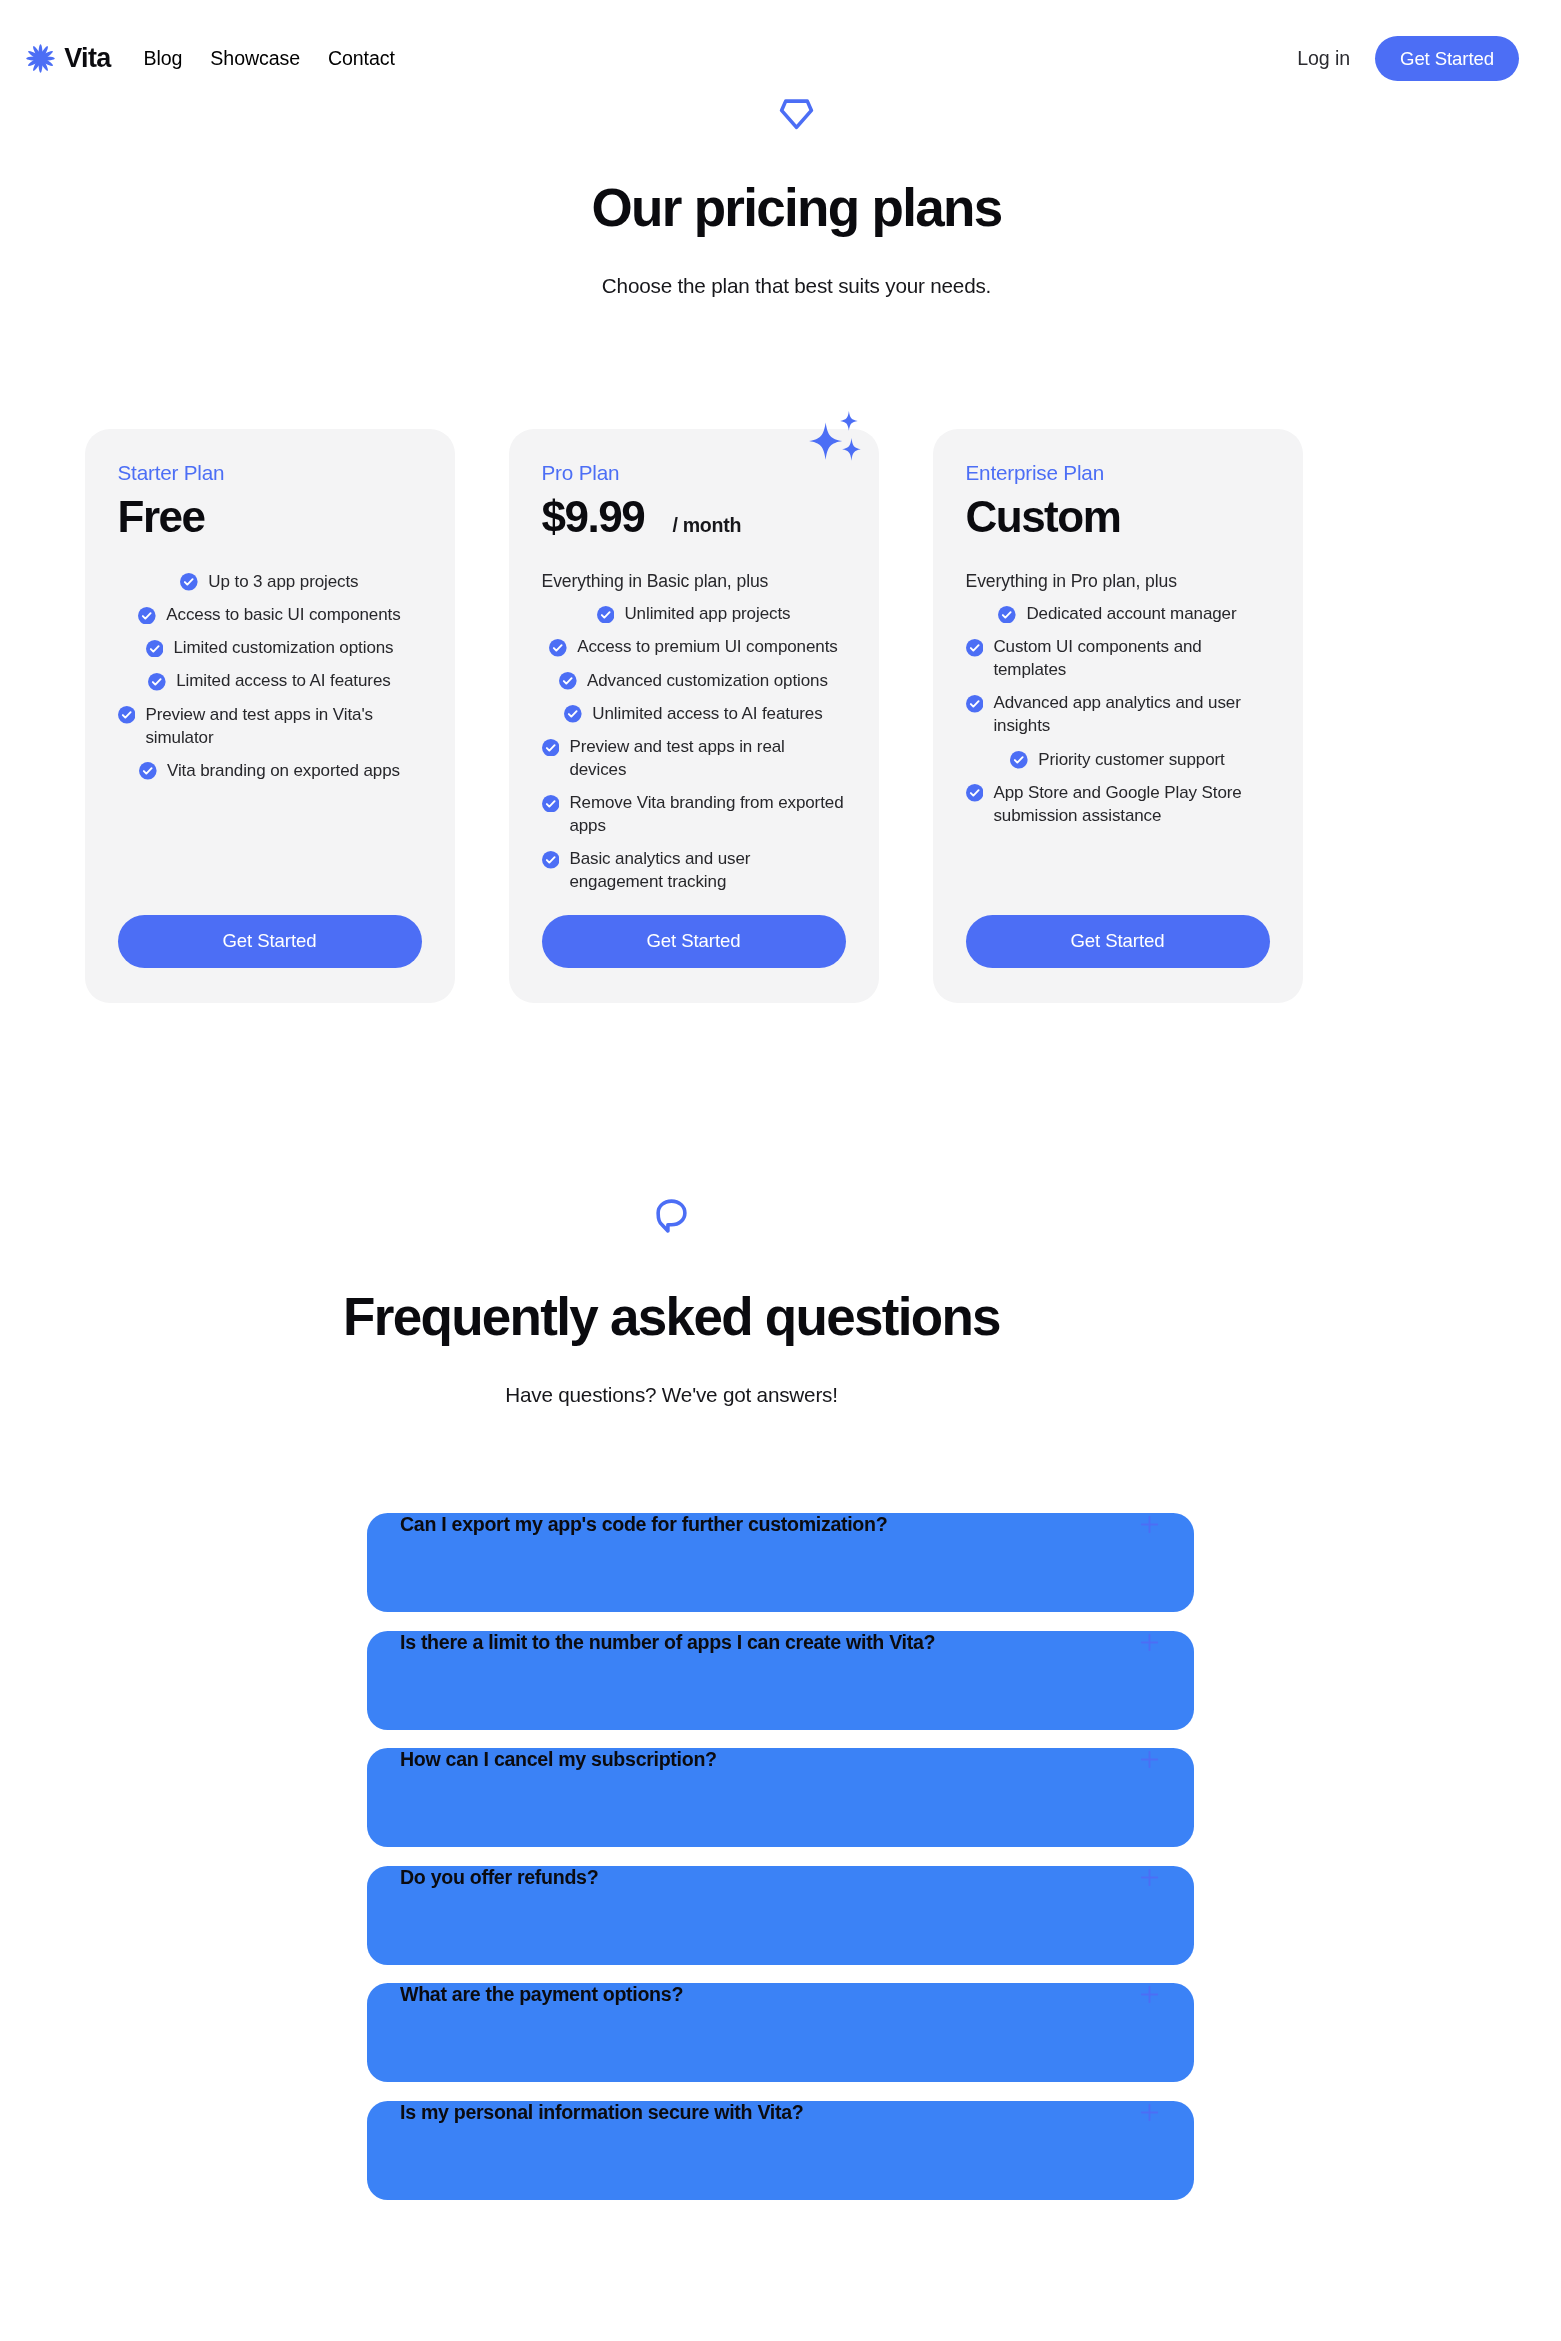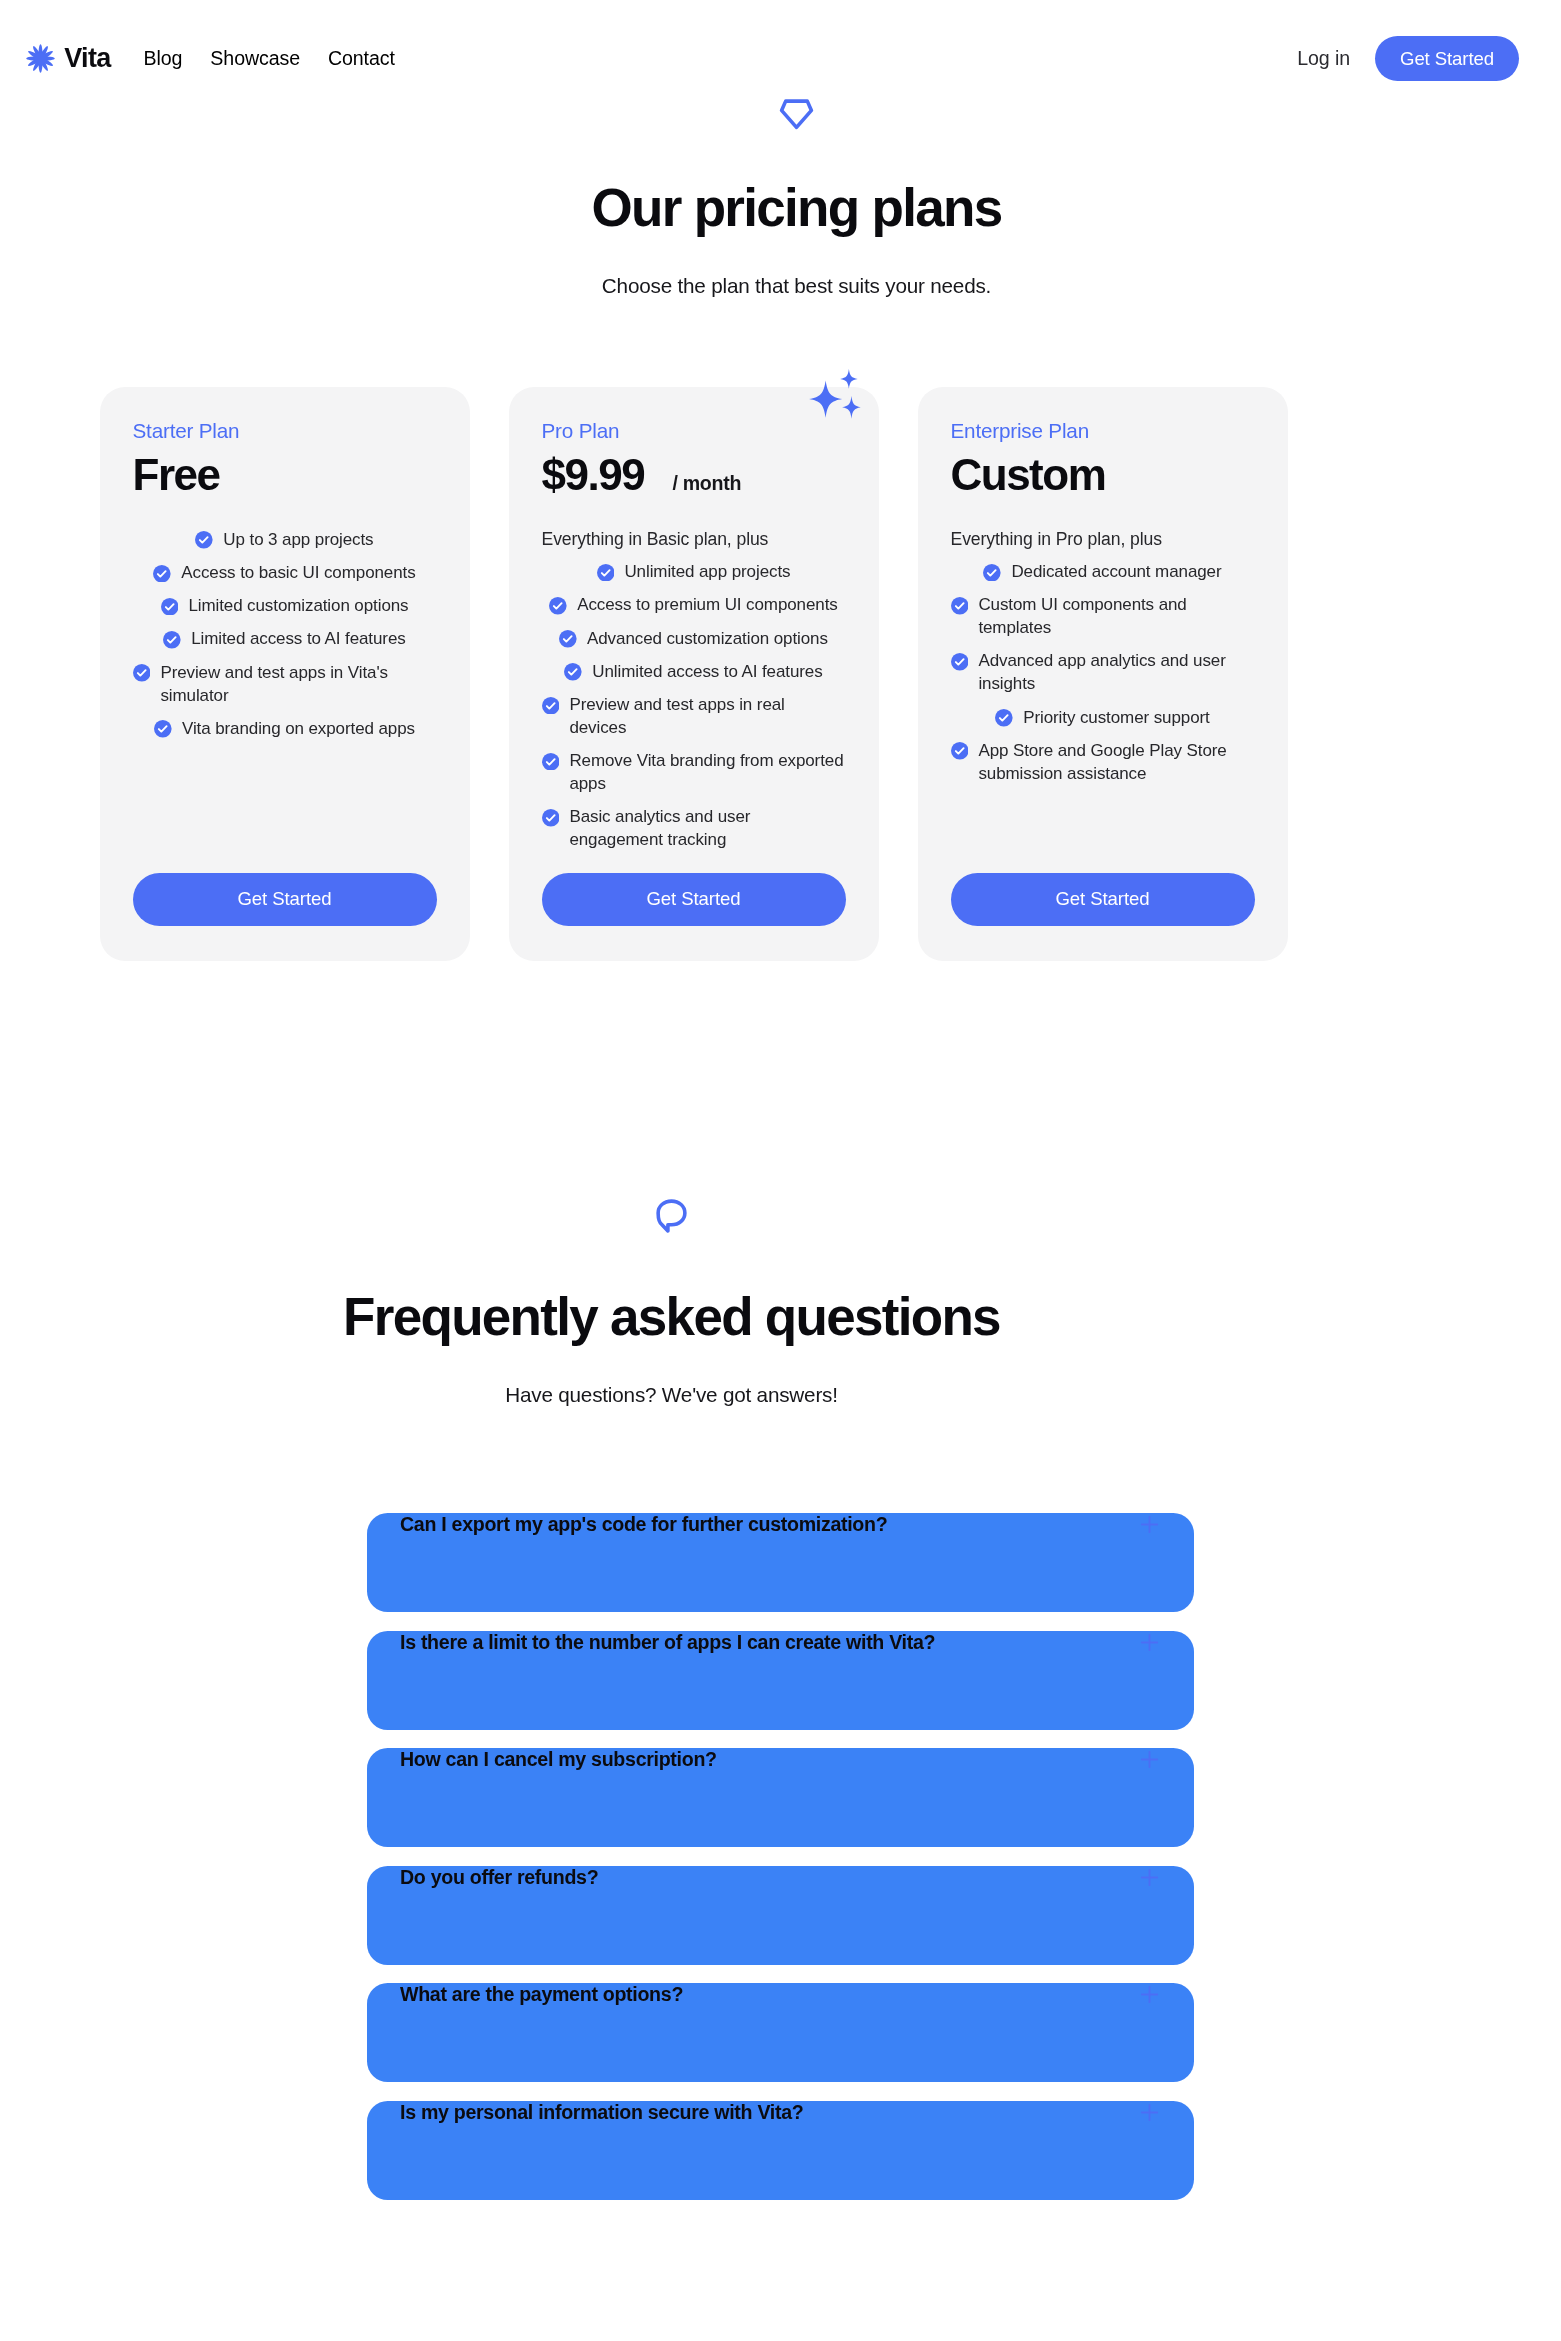--- a/index.html
+++ b/index.html
@@ -107,27 +107,27 @@
     letter-spacing: -0.2px;
   }
 
   
   .pricing-head { position: absolute; top: 98px; left: 16px; width: 1561px; }
   .pricing-head .section-title { margin-top: 50px; }
   .pricing-head .section-sub { margin-top: 38px; }
 
   .pricing-row {
     position: absolute;
-    top: 387px;
+    top: 429px;
     left: 0;
     width: 1387px;
     display: flex;
     justify-content: center;
     align-items: stretch;
-    gap: 39px;
+    gap: 54px;
   }
 
   .plan-card {
     position: relative;
     width: 370px;
     background: #f4f4f5;
     border-radius: 25px;
     padding: 32px 33px 35px 33px;
     display: flex;
     flex-direction: column;

